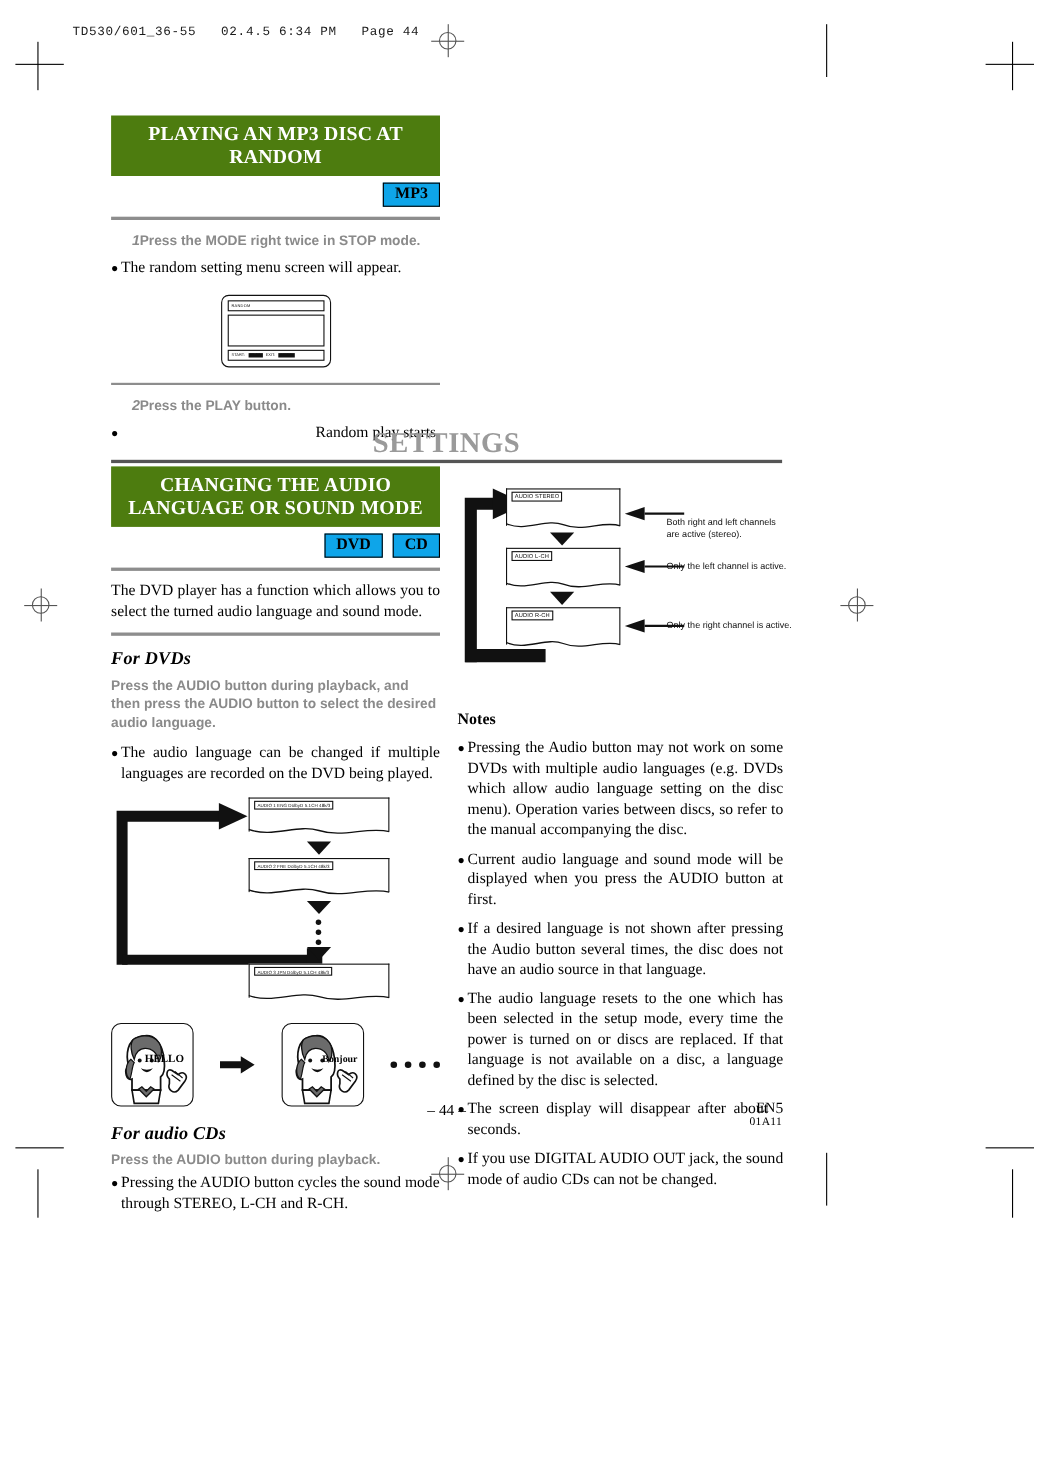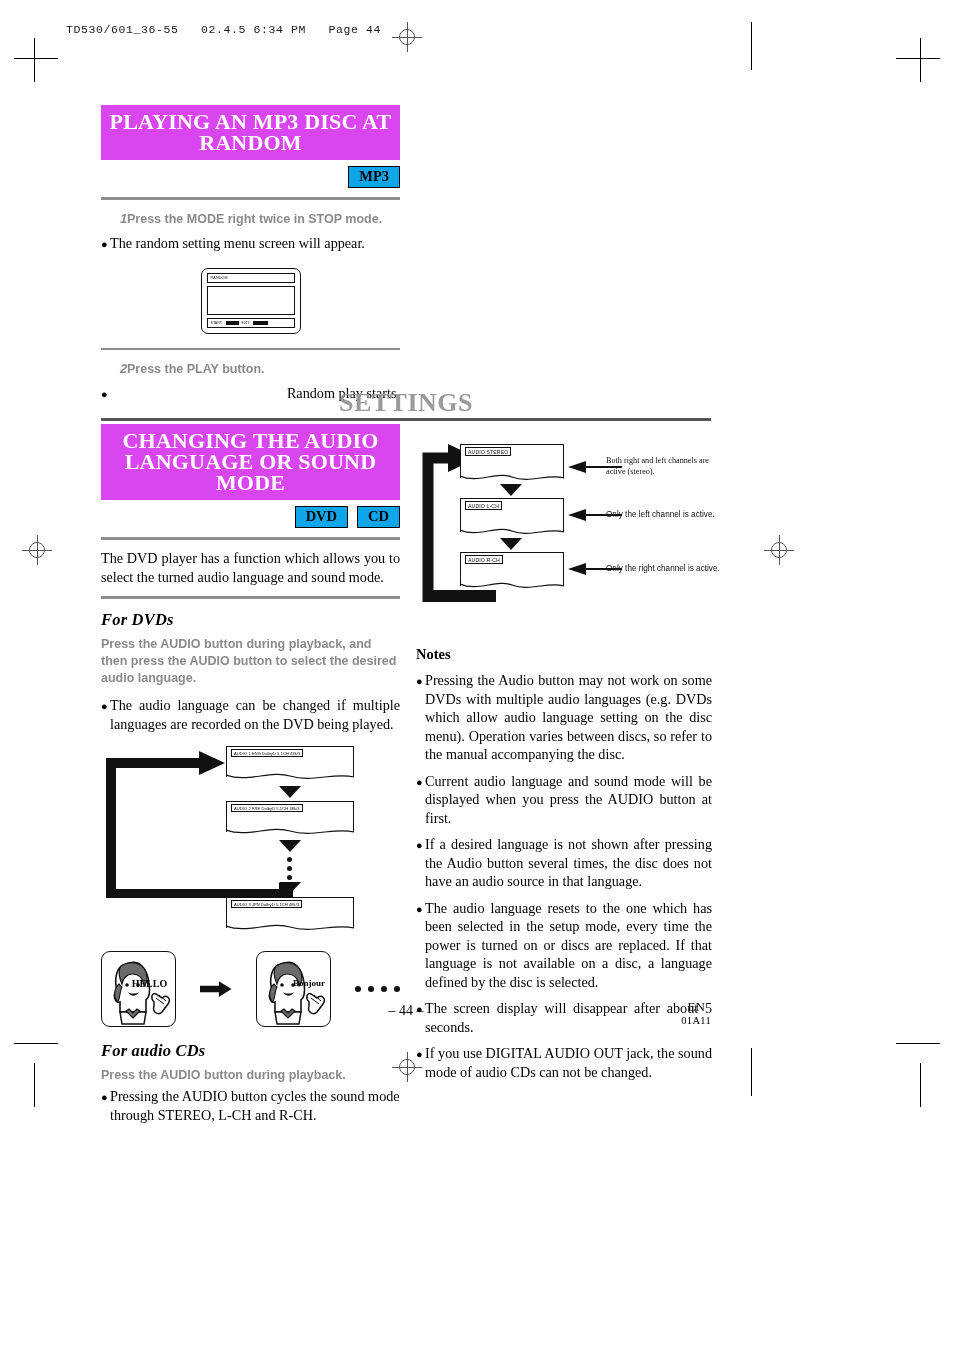--- a/index.html
+++ b/index.html
@@ -31,24 +31,24 @@
     font-family: "Liberation Mono", monospace;
     font-size: 11.5px; letter-spacing: 0.6px; color: #1a1a1a;
     white-space: pre;
   }
 
   
   .col-left  { position: absolute; left: 101px; top: 105px; width: 299px; }
 
   
   .banner {
-    background: #d946ef; color: #ffffff;
+    background: #4d7c0f; color: #ffffff;
     font-family: "Liberation Serif", serif;
     font-weight: bold; font-style: normal;
-    font-size: 22px; line-height: 21px;
+    font-size: 18px; line-height: 21px;
     text-align: center; padding: 6px 6px 7px 6px;
     letter-spacing: 0.2px;
   }
 
   .badge-row { display: flex; justify-content: flex-end; gap: 9px; margin-top: 6px; }
   .badge {
     border: 1.6px solid #000; padding: 1px 10px 2px 10px;
     font-weight: bold; font-size: 14.5px; line-height: 17px;
     font-family: "Liberation Serif", serif; background: #0ea5e9;
   }
@@ -431,21 +431,21 @@
         <div class="lbl">AUDIO STEREO</div>
         <svg width="104" height="14" viewBox="0 0 104 14" style="top:28px">
           <path d="M0 4 C 18 12, 36 -1, 52 5 C 70 12, 88 1, 104 6" stroke="#111" stroke-width="1.2" fill="none"></path>
         </svg>
       </div>
     </div>
     <svg width="150" height="14" style="position:absolute; left:148px; top:20px;">
       <path d="M 20 7 L 56 7" stroke="#111" stroke-width="2"></path>
       <path d="M 2 7 L 20 1 L 20 13 Z" fill="#111"></path>
     </svg>
-    <div class="callout" style="position:absolute; left:188px; top:15px; width:110px;font-family:Liberation Serif, serif;">Both right and left channels are active (stereo).</div>
+    <div class="callout" style="position:absolute; left:188px; top:29px; width:110px;">Both right and left channels are active (stereo).</div>
 
     <div style="position:absolute; left:82px; top:44px;">
       <div class="dn-tri"></div>
     </div>
 
     <div style="position:absolute; left:42px; top:58px;">
       <div class="tcard wide">
         <div class="frame"></div>
         <div class="lbl">AUDIO L-CH</div>
         <svg width="104" height="14" viewBox="0 0 104 14" style="top:28px">

